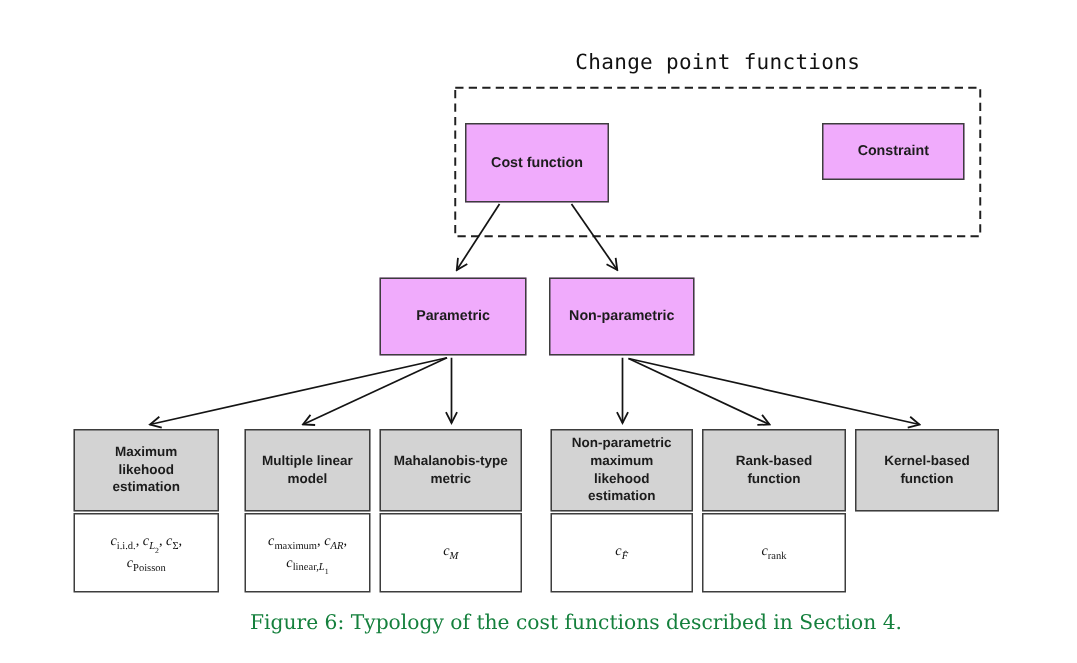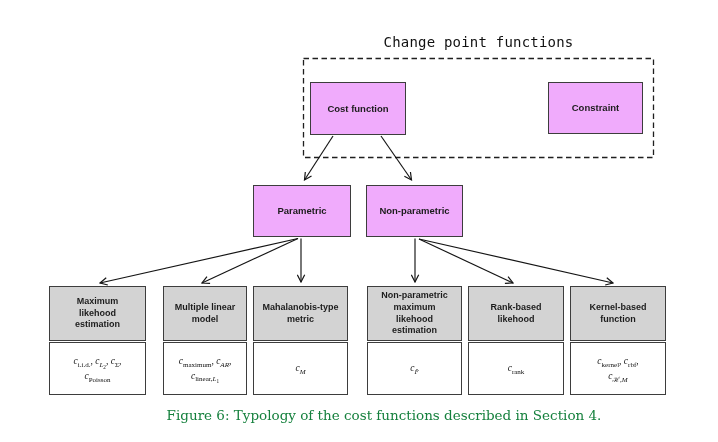--- a/index.html
+++ b/index.html
@@ -38,21 +38,21 @@
   #overlay{position:absolute;top:0;left:0;pointer-events:none;}
 </style>
 </head>
 <body>
 
 <div id="figure">
 
   <div class="abs" id="diagram-title">Change point functions</div>
 
   <div class="abs node lvl12" style="left:310px;top:82px;width:96px;height:53px;">Cost function</div>
-  <div class="abs node lvl12" style="left:548px;top:82px;width:95px;height:52px;">Constraint</div>
+  <div class="abs node lvl12" style="left:548px;top:82px;width:95px;height:38px;">Constraint</div>
 
   <div class="abs node lvl12" style="left:253px;top:185px;width:98px;height:52px;">Parametric</div>
   <div class="abs node lvl12" style="left:366px;top:185px;width:97px;height:52px;">Non-parametric</div>
 
   <div class="abs leaf" style="left:49px;top:286px;width:97px;height:109px;">
     <div class="leaf-head">Maximum
 likehood
 estimation</div>
     <div class="leaf-body">
       <div><i>c</i><sub>i.i.d.</sub>, <i>c</i><sub><i>L</i><sub>2</sub></sub>, <i>c</i><sub>Σ</sub>,</div>
@@ -82,33 +82,29 @@
 maximum
 likehood
 estimation</div>
     <div class="leaf-body">
       <div><i>c</i><sub><i>F̂</i></sub></div>
     </div>
   </div>
 
   <div class="abs leaf" style="left:468px;top:286px;width:96px;height:109px;">
     <div class="leaf-head">Rank-based
-likehood</div>
+function</div>
     <div class="leaf-body">
       <div><i>c</i><sub>rank</sub></div>
     </div>
   </div>
 
   <div class="abs leaf" style="left:570px;top:286px;width:96px;height:109px;">
     <div class="leaf-head">Kernel-based
 function</div>
-    <div class="leaf-body">
-      <div><i>c</i><sub>kernel</sub>, <i>c</i><sub>rbf</sub>,</div>
-      <div><i>c</i><sub>ℋ,<i>M</i></sub></div>
-    </div>
   </div>
 
   <svg id="overlay" width="718" height="442" viewBox="0 0 718 442">
     <defs>
       <marker id="ah" viewBox="0 0 9 9" refX="8" refY="4.5" markerWidth="9" markerHeight="9" orient="auto" markerUnits="userSpaceOnUse">
         <path d="M0.8,0.8 L8,4.5 L0.8,8.2" fill="none" stroke="#141414" stroke-width="1.2"></path>
       </marker>
     </defs>
     <rect x="303.5" y="58.5" width="350" height="99" fill="none" stroke="#1f1f1f" stroke-width="1.3" stroke-dasharray="5.5 3.5"></rect>
     <g stroke="#141414" stroke-width="1.15" fill="none">

